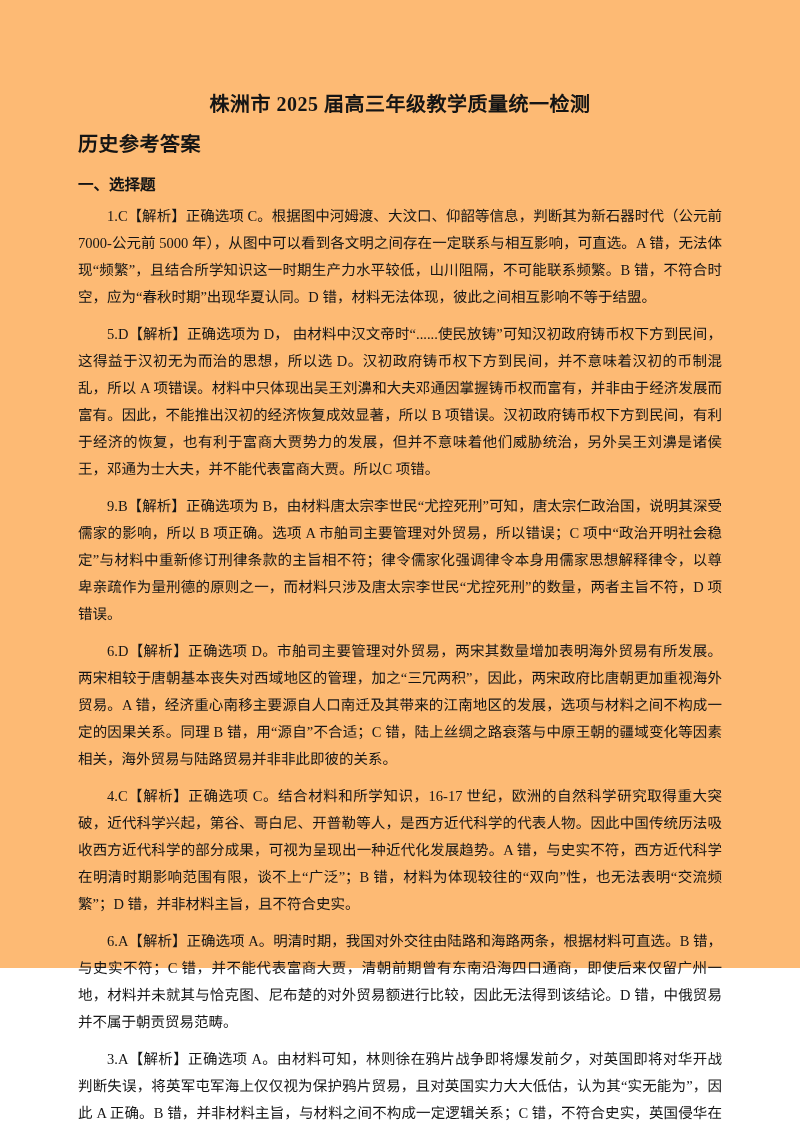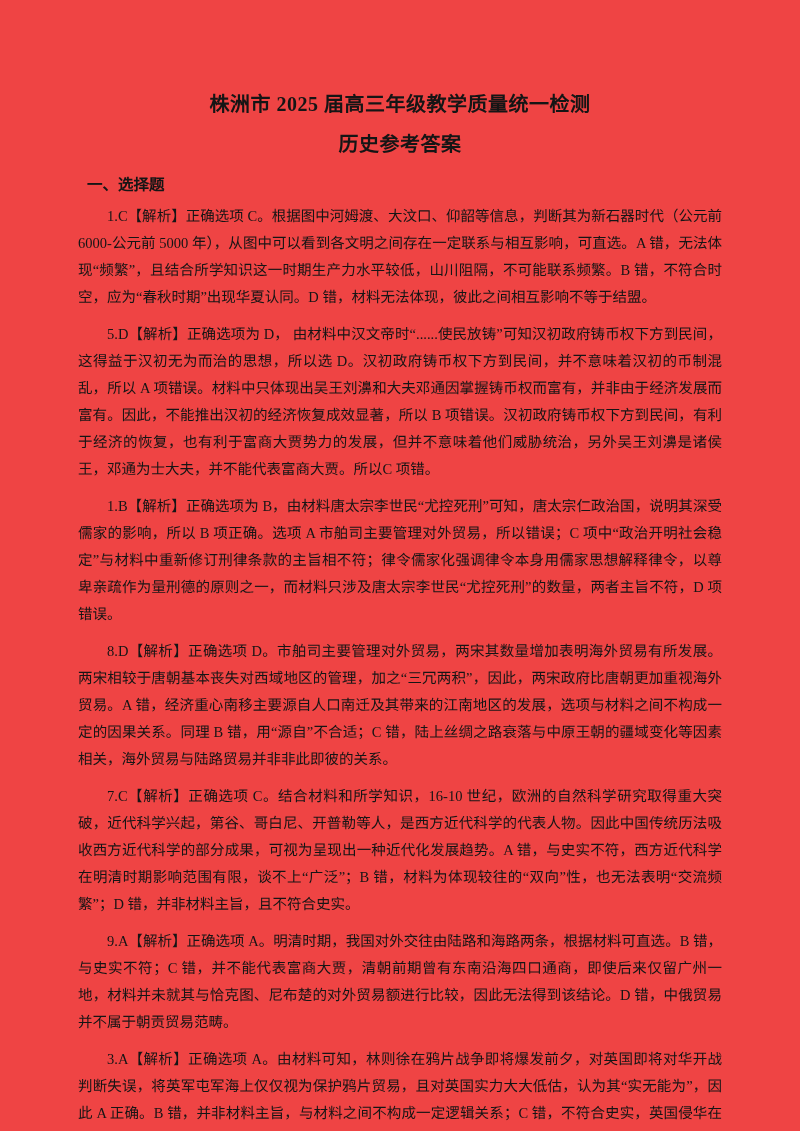--- a/index.html
+++ b/index.html
@@ -10,42 +10,41 @@
   body {
     width: 800px;
     height: 1131px;
     overflow: hidden;
     font-family: "Liberation Serif", "DejaVu Serif", serif;
     color: #151515;
   }
   .page {
     box-sizing: border-box;
     width: 800px;
-    height: 1131px;
+    height: 968px;
     padding: 90px 78px 0 78px;
-    background: #ef4444;
+    background: #fdba74;
   }
   .doc-title {
     margin: 0 0 12px 0;
     font-size: 20px;
     line-height: 28px;
     font-weight: bold;
     text-align: center;
     letter-spacing: 0.5px;
   }
   .doc-subtitle {
     margin: 0 0 16px 0;
     font-size: 20px;
     line-height: 28px;
     font-weight: bold;
-    text-align: center;
     letter-spacing: 0.5px;
   }
   .section-heading {
-    margin: 0 0 7px 9px;
+    margin: 0 0 7px 0;
     font-size: 15.5px;
     line-height: 22px;
     font-weight: bold;
   }
   .answer {
     margin: 0 0 10px 0;
     font-size: 14.5px;
     line-height: 27px;
     text-align: justify;
     text-justify: inter-ideograph;
@@ -57,26 +56,26 @@
   }
 </style>
 </head>
 <body>
 
 <div class="page">
   <h1 class="doc-title">株洲市 2025 届高三年级教学质量统一检测</h1>
   <h2 class="doc-subtitle">历史参考答案</h2>
   <h3 class="section-heading">一、选择题</h3>
 
-  <p class="answer"><span class="lead">1.C【解析】</span><span>正确选项 C。根据图中河姆渡、大汶口、仰韶等信息，判断其为新石器时代（公元前 6000-公元前 5000 年），从图中可以看到各文明之间存在一定联系与相互影响，可直选。A 错，无法体现“频繁”，且结合所学知识这一时期生产力水平较低，山川阻隔，不可能联系频繁。B 错，不符合时空，应为“春秋时期”出现华夏认同。D 错，材料无法体现，彼此之间相互影响不等于结盟。</span></p>
+  <p class="answer"><span class="lead">1.C【解析】</span><span>正确选项 C。根据图中河姆渡、大汶口、仰韶等信息，判断其为新石器时代（公元前 7000-公元前 5000 年），从图中可以看到各文明之间存在一定联系与相互影响，可直选。A 错，无法体现“频繁”，且结合所学知识这一时期生产力水平较低，山川阻隔，不可能联系频繁。B 错，不符合时空，应为“春秋时期”出现华夏认同。D 错，材料无法体现，彼此之间相互影响不等于结盟。</span></p>
 
   <p class="answer"><span class="lead">5.D【解析】</span><span>正确选项为 D， 由材料中汉文帝时“......使民放铸”可知汉初政府铸币权下方到民间，这得益于汉初无为而治的思想，所以选 D。汉初政府铸币权下方到民间，并不意味着汉初的币制混乱，所以 A 项错误。材料中只体现出吴王刘濞和大夫邓通因掌握铸币权而富有，并非由于经济发展而富有。因此，不能推出汉初的经济恢复成效显著，所以 B 项错误。汉初政府铸币权下方到民间，有利于经济的恢复，也有利于富商大贾势力的发展，但并不意味着他们威胁统治，另外吴王刘濞是诸侯王，邓通为士大夫，并不能代表富商大贾。所以C 项错。</span></p>
 
-  <p class="answer"><span class="lead">1.B【解析】</span><span>正确选项为 B，由材料唐太宗李世民“尤控死刑”可知，唐太宗仁政治国，说明其深受儒家的影响，所以 B 项正确。选项 A 市舶司主要管理对外贸易，所以错误；C 项中“政治开明社会稳定”与材料中重新修订刑律条款的主旨相不符；律令儒家化强调律令本身用儒家思想解释律令，以尊卑亲疏作为量刑德的原则之一，而材料只涉及唐太宗李世民“尤控死刑”的数量，两者主旨不符，D 项错误。</span></p>
+  <p class="answer"><span class="lead">9.B【解析】</span><span>正确选项为 B，由材料唐太宗李世民“尤控死刑”可知，唐太宗仁政治国，说明其深受儒家的影响，所以 B 项正确。选项 A 市舶司主要管理对外贸易，所以错误；C 项中“政治开明社会稳定”与材料中重新修订刑律条款的主旨相不符；律令儒家化强调律令本身用儒家思想解释律令，以尊卑亲疏作为量刑德的原则之一，而材料只涉及唐太宗李世民“尤控死刑”的数量，两者主旨不符，D 项错误。</span></p>
 
-  <p class="answer"><span class="lead">8.D【解析】</span><span>正确选项 D。市舶司主要管理对外贸易，两宋其数量增加表明海外贸易有所发展。两宋相较于唐朝基本丧失对西域地区的管理，加之“三冗两积”，因此，两宋政府比唐朝更加重视海外贸易。A 错，经济重心南移主要源自人口南迁及其带来的江南地区的发展，选项与材料之间不构成一定的因果关系。同理 B 错，用“源自”不合适；C 错，陆上丝绸之路衰落与中原王朝的疆域变化等因素相关，海外贸易与陆路贸易并非非此即彼的关系。</span></p>
+  <p class="answer"><span class="lead">6.D【解析】</span><span>正确选项 D。市舶司主要管理对外贸易，两宋其数量增加表明海外贸易有所发展。两宋相较于唐朝基本丧失对西域地区的管理，加之“三冗两积”，因此，两宋政府比唐朝更加重视海外贸易。A 错，经济重心南移主要源自人口南迁及其带来的江南地区的发展，选项与材料之间不构成一定的因果关系。同理 B 错，用“源自”不合适；C 错，陆上丝绸之路衰落与中原王朝的疆域变化等因素相关，海外贸易与陆路贸易并非非此即彼的关系。</span></p>
 
-  <p class="answer"><span class="lead">7.C【解析】</span><span>正确选项 C。结合材料和所学知识，16-10 世纪，欧洲的自然科学研究取得重大突破，近代科学兴起，第谷、哥白尼、开普勒等人，是西方近代科学的代表人物。因此中国传统历法吸收西方近代科学的部分成果，可视为呈现出一种近代化发展趋势。A 错，与史实不符，西方近代科学在明清时期影响范围有限，谈不上“广泛”；B 错，材料为体现较往的“双向”性，也无法表明“交流频繁”；D 错，并非材料主旨，且不符合史实。</span></p>
+  <p class="answer"><span class="lead">4.C【解析】</span><span>正确选项 C。结合材料和所学知识，16-17 世纪，欧洲的自然科学研究取得重大突破，近代科学兴起，第谷、哥白尼、开普勒等人，是西方近代科学的代表人物。因此中国传统历法吸收西方近代科学的部分成果，可视为呈现出一种近代化发展趋势。A 错，与史实不符，西方近代科学在明清时期影响范围有限，谈不上“广泛”；B 错，材料为体现较往的“双向”性，也无法表明“交流频繁”；D 错，并非材料主旨，且不符合史实。</span></p>
 
-  <p class="answer"><span class="lead">9.A【解析】</span><span>正确选项 A。明清时期，我国对外交往由陆路和海路两条，根据材料可直选。B 错，与史实不符；C 错，并不能代表富商大贾，清朝前期曾有东南沿海四口通商，即使后来仅留广州一地，材料并未就其与恰克图、尼布楚的对外贸易额进行比较，因此无法得到该结论。D 错，中俄贸易并不属于朝贡贸易范畴。</span></p>
+  <p class="answer"><span class="lead">6.A【解析】</span><span>正确选项 A。明清时期，我国对外交往由陆路和海路两条，根据材料可直选。B 错，与史实不符；C 错，并不能代表富商大贾，清朝前期曾有东南沿海四口通商，即使后来仅留广州一地，材料并未就其与恰克图、尼布楚的对外贸易额进行比较，因此无法得到该结论。D 错，中俄贸易并不属于朝贡贸易范畴。</span></p>
 
   <p class="answer"><span class="lead">3.A【解析】</span><span>正确选项 A。由材料可知，林则徐在鸦片战争即将爆发前夕，对英国即将对华开战判断失误，将英军屯军海上仅仅视为保护鸦片贸易，且对英国实力大大低估，认为其“实无能为”，因此 A 正确。B 错，并非材料主旨，与材料之间不构成一定逻辑关系；C 错，不符合史实，英国侵华在于打开中国市场，倾销工业产品，攫取利益，倾销鸦片并非“首要”目的；D 错，不符合史实，且与材料主旨不符。</span></p>
 </div>
 
 </body></html>

